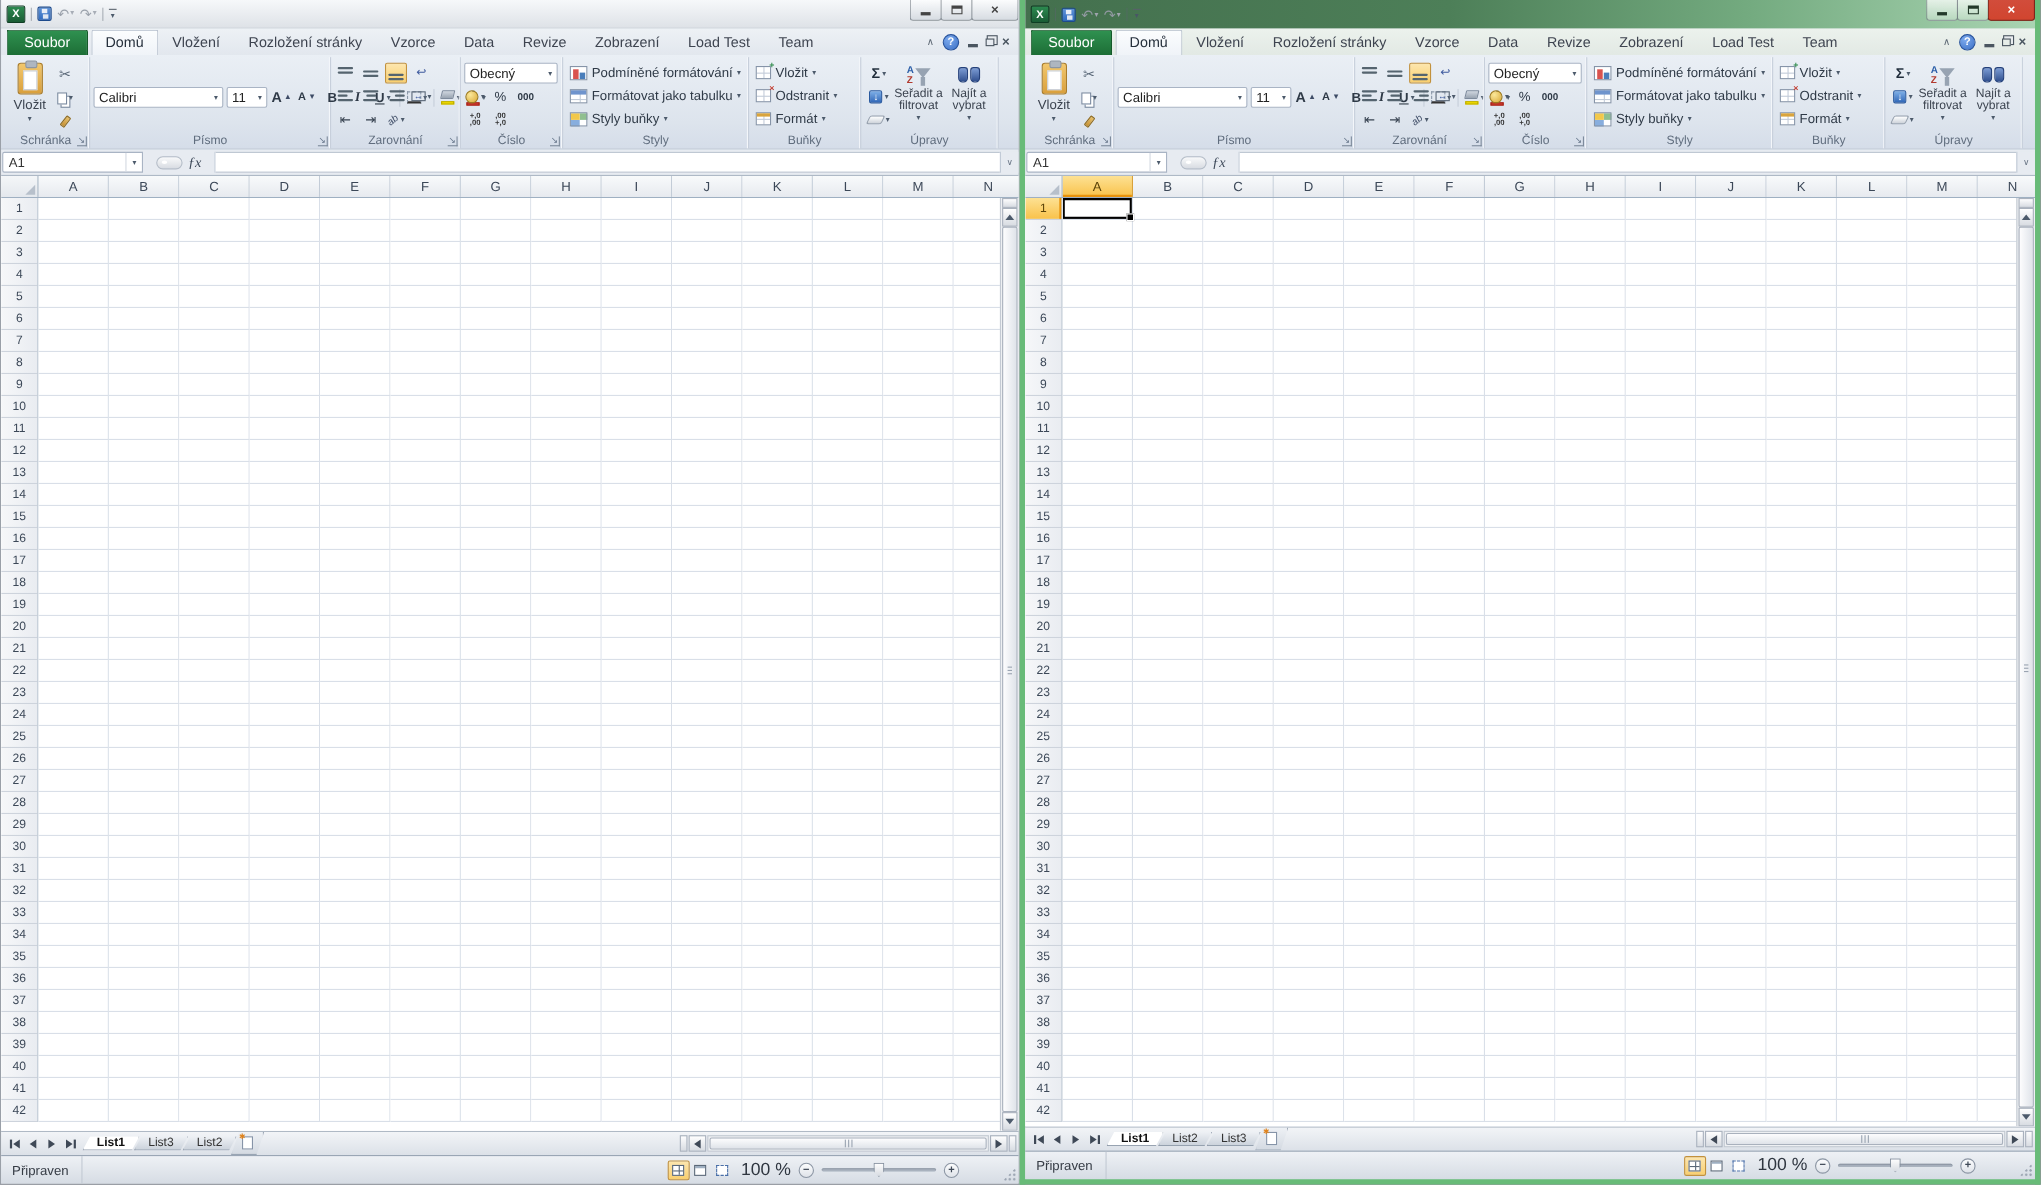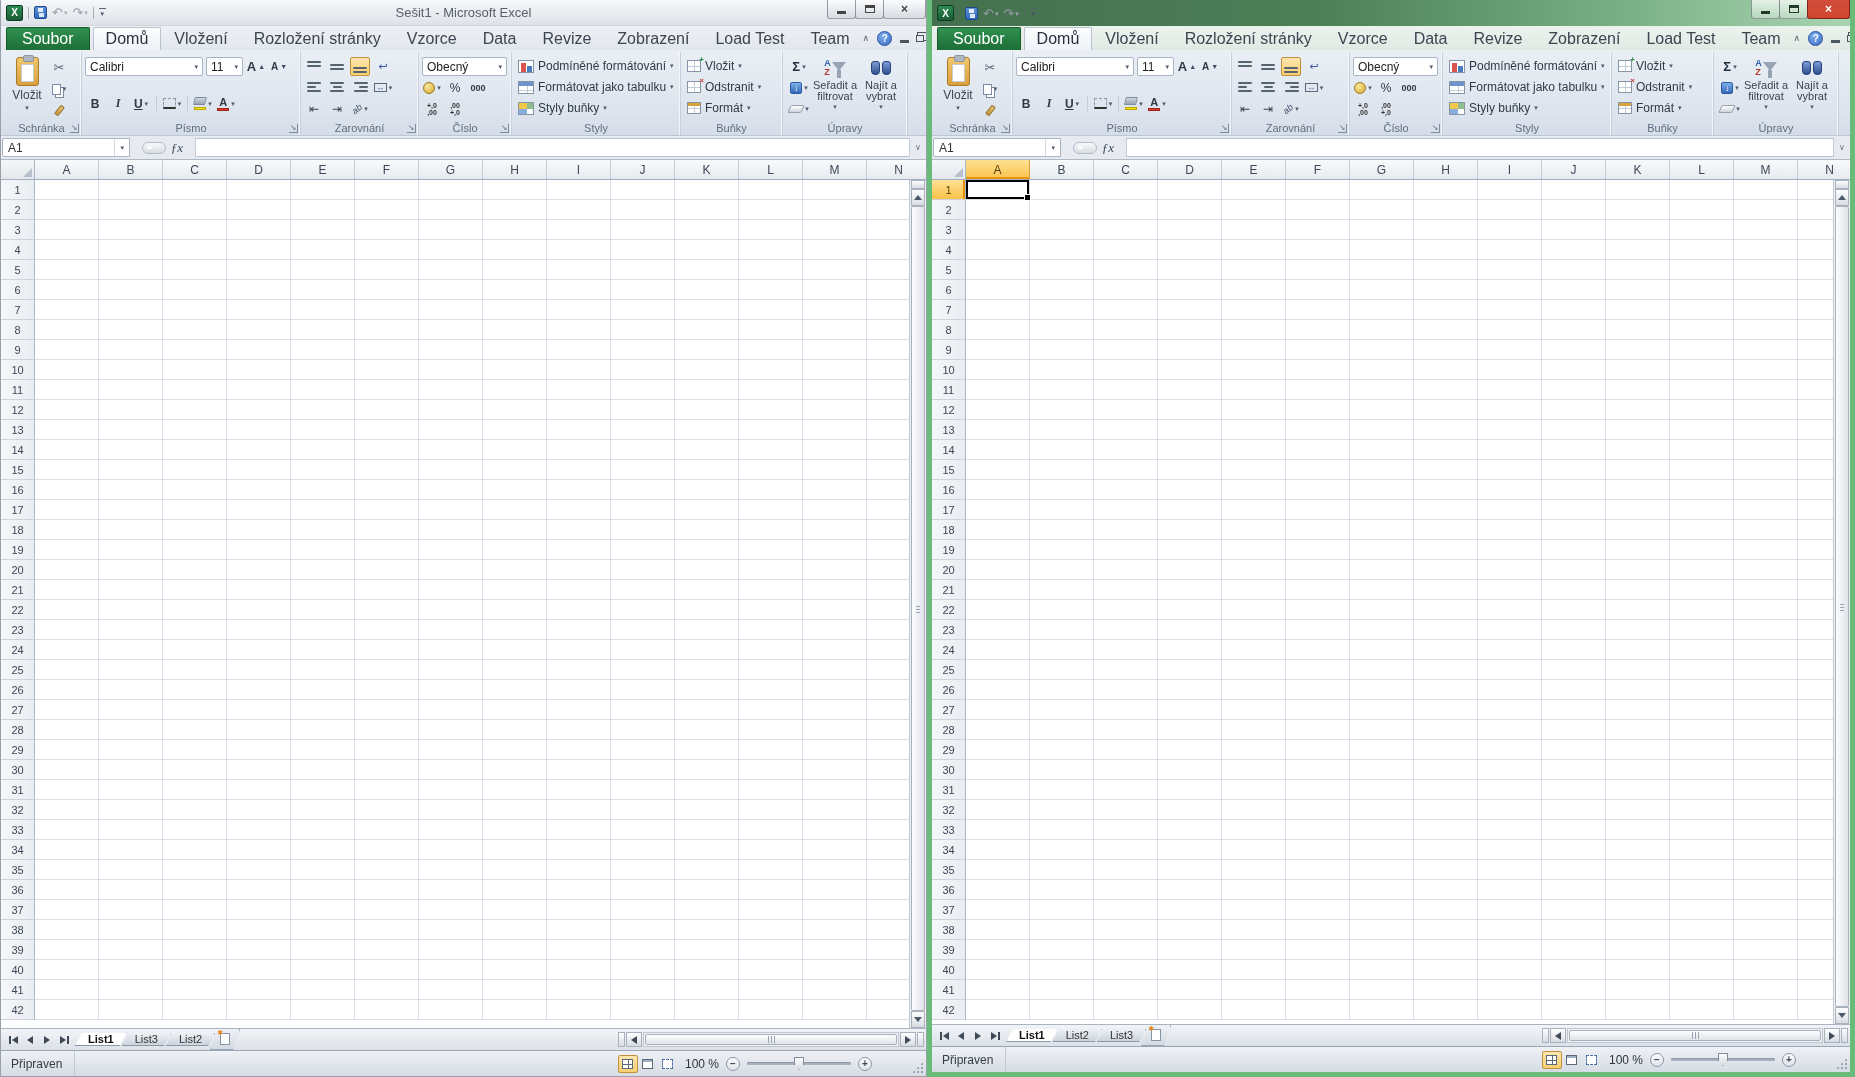--- a/index.html
+++ b/index.html
@@ -39,21 +39,21 @@
 .wb.close{width:43px}
 .active .wb.close{background:linear-gradient(#e2837022,#d1452f);background-color:var(--close-red);color:#fff;border-color:#7e251a}
 .wb .g-min{width:9px;height:3px;background:currentColor;margin-top:7px}
 .wb .g-max{width:10px;height:8px;border:1px solid currentColor;border-top:3px solid currentColor}
 .wb .g-x{font-size:12px;font-weight:bold;line-height:12px}
 
 
 .tabrow{height:24px;flex:0 0 24px;display:flex;align-items:flex-end;padding-left:5px;position:relative}
 .inactive .tabrow{background:linear-gradient(#edf1f5,#e2e7ee)}
 .active .tabrow{background:linear-gradient(#ecf2ed,#e2e9e4)}
-.tab{padding:4px 12px 4px;font-size:16px;color:#3e4450;line-height:14px;border:1px solid transparent;border-bottom:none;white-space:nowrap}
+.tab{padding:4px 12px 4px;font-size:13px;color:#3e4450;line-height:14px;border:1px solid transparent;border-bottom:none;white-space:nowrap}
 .tab.file{background:linear-gradient(#2f9150,var(--file-tab-green));color:#fff;border-color:#155a2a;padding:4px 15px;margin-right:3px;border-radius:2px 2px 0 0}
 .tab.active{background:linear-gradient(#fbfdfe,#eff3f8);border-color:#b9c2cf;border-radius:2px 2px 0 0;color:#26303c}
 .tabrow-ctl{margin-left:auto;display:flex;align-items:center;gap:8px;align-self:center;padding-right:8px}
 .chev{color:#5d6874;font-size:9px;line-height:9px}
 .help{width:15px;height:15px;border-radius:50%;background:radial-gradient(circle at 35% 30%,#7dabef,var(--help-blue));border:1px solid #24509b;color:#fff;font-weight:bold;font-size:10px;display:flex;align-items:center;justify-content:center}
 .bctl{display:flex;align-items:center;gap:7px;color:#4a5560}
 .b-min{width:9px;height:3px;background:#4a5560;margin-top:6px}
 .b-res{width:8px;height:7px;border:1px solid #4a5560;box-shadow:2px -2px 0 -0px #e8ecef,2px -2px 0 1px #4a5560}
 .b-x{font-size:12px;font-weight:bold}
 
@@ -69,21 +69,21 @@
 .bigbtn{width:44px;display:flex;flex-direction:column;align-items:center;padding-top:3px;gap:2px;border-radius:3px;color:#3c4450}
 .ic-clip{width:23px;height:29px;background:linear-gradient(#f2c76c,#d99f3c);border:1px solid #a97c2a;border-radius:3px;position:relative}
 .ic-clip::before{content:"";position:absolute;left:4px;top:6px;right:4px;bottom:3px;background:#fff;border:1px solid #c8cdd4}
 .ic-clip::after{content:"";position:absolute;left:6px;top:-3px;width:9px;height:5px;background:#aeb6c0;border:1px solid #8c96a2;border-radius:2px}
 .clipcol{display:flex;flex-direction:column;justify-content:flex-start;gap:3px;padding-top:4px}
 .mini{height:19px;min-width:20px;display:flex;align-items:center;justify-content:center;gap:2px;border-radius:2px;color:#3a4553}
 .ic-cut{font-size:13px;color:#5a6878;line-height:13px}
 .ic-copy{width:9px;height:11px;border:1px solid #7a8aa0;background:#fff;box-shadow:3px 3px 0 -1px #fff,3px 3px 0 0 #7a8aa0}
 .ic-paint{width:5px;height:11px;background:linear-gradient(#e8c06a,#c89234);border:1px solid #8f6b20;border-radius:1px;transform:rotate(38deg)}
 
-.fontcol{display:flex;flex-direction:column;gap:18px;width:100%;padding-top:3px}
+.fontcol{display:flex;gap:3px;width:100%;padding-top:3px}
 .frow{display:flex;align-items:center;gap:3px}
 .combo{height:19px;background:#fff;border:1px solid #a9b4c4;display:flex;align-items:center;padding:0 4px;font-size:12px;color:#222;border-radius:2px}
 .combo .arr{margin-left:auto;padding-left:4px}
 .cb-font{width:118px}.cb-size{width:37px}.cb-num{width:85px}
 .fbtn{font-size:12px;color:#2f3a47}
 .growA{font-size:13px;font-weight:bold}.shrinkA{font-size:10px;font-weight:bold}
 .suparr{font-size:7px;vertical-align:super;color:#3e4c66}
 .vsep{width:1px;height:16px;background:#c5cdd9;margin:0 2px}
 .bI{font-style:italic;font-family:"Liberation Serif",serif;font-weight:bold}
 .bU{text-decoration:underline;font-weight:bold}
@@ -196,21 +196,21 @@
 
 .statusbar{height:26px;flex:0 0 26px;display:flex;align-items:center;background:linear-gradient(#eef1f5,#d6dce4);border-top:1px solid #9aa6b5;padding:0 8px;position:relative;color:#363c45}
 .sb-status{padding:0 12px 0 2px;border-right:1px solid #c2c9d3;height:100%;display:flex;align-items:center}
 .sb-right{margin-left:auto;display:flex;align-items:center;gap:7px;margin-right:46px}
 .vbgroup{display:flex}
 .viewbtn{width:20px;height:18px;display:flex;align-items:center;justify-content:center;border:1px solid transparent;border-radius:2px}
 .viewbtn.pressed{background:linear-gradient(#fde6ae,#f9cf6f);border-color:#c2913c}
 .vw1{width:11px;height:10px;border:1px solid #5a6878;background-image:linear-gradient(#5a6878,#5a6878),linear-gradient(#5a6878,#5a6878);background-size:100% 1px,1px 100%;background-position:0 4px,5px 0;background-repeat:no-repeat;background-color:#fff}
 .vw2{width:11px;height:10px;border:1px solid #5a6878;background:#fff;box-shadow:inset 0 2px 0 #9fb0c2}
 .vw3{width:11px;height:10px;border:1px dashed #4a6fa8;background:#fff}
-.zoomlabel{font-size:12px;color:#2f3640}
+.zoomlabel{font-size:16px;color:#2f3640}
 .zbtn{width:14px;height:14px;border-radius:50%;background:linear-gradient(#fbfcfd,#dfe3e9);border:1px solid #8c96a4;display:flex;align-items:center;justify-content:center;font-weight:bold;font-size:10px;line-height:10px;color:#3f4957}
 .ztrack{width:104px;height:3px;background:#aab3bf;border-radius:2px;position:relative;box-shadow:inset 0 1px 1px #8d97a4}
 .zthumb{position:absolute;left:47px;top:-5px;width:10px;height:13px;background:linear-gradient(#fdfdfd,#d7dbe1);border:1px solid #828d9c;clip-path:polygon(0 0,100% 0,100% 58%,50% 100%,0 58%)}
 .grip{position:absolute;right:2px;bottom:2px;width:13px;height:13px;background-image:radial-gradient(circle,#9aa4b1 1px,transparent 1.2px);background-size:4px 4px;background-position:1px 1px;clip-path:polygon(100% 0,100% 100%,0 100%)}
 </style>
 </head>
 <body>
 
 <div id="root">
 <div class="win inactive">
@@ -221,21 +221,20 @@
       <span class="qsep"></span>
       <span class="ic-save"></span>
       <span class="qbtn">↶<span class="arr">▾</span></span>
       <span class="qbtn">↷<span class="arr">▾</span></span>
       <span class="qsep"></span>
       <span class="qat-more">
             <i></i>
             <span class="arr">▾</span>
           </span>
     </div>
-    <div class="title">Sešit1 - Microsoft Excel</div>
     <div class="winctl">
       <div class="wb">
             <span class="g-min"></span>
           </div>
       <div class="wb">
             <span class="g-max"></span>
           </div>
       <div class="wb close">
             <span class="g-x">×</span>
           </div>

